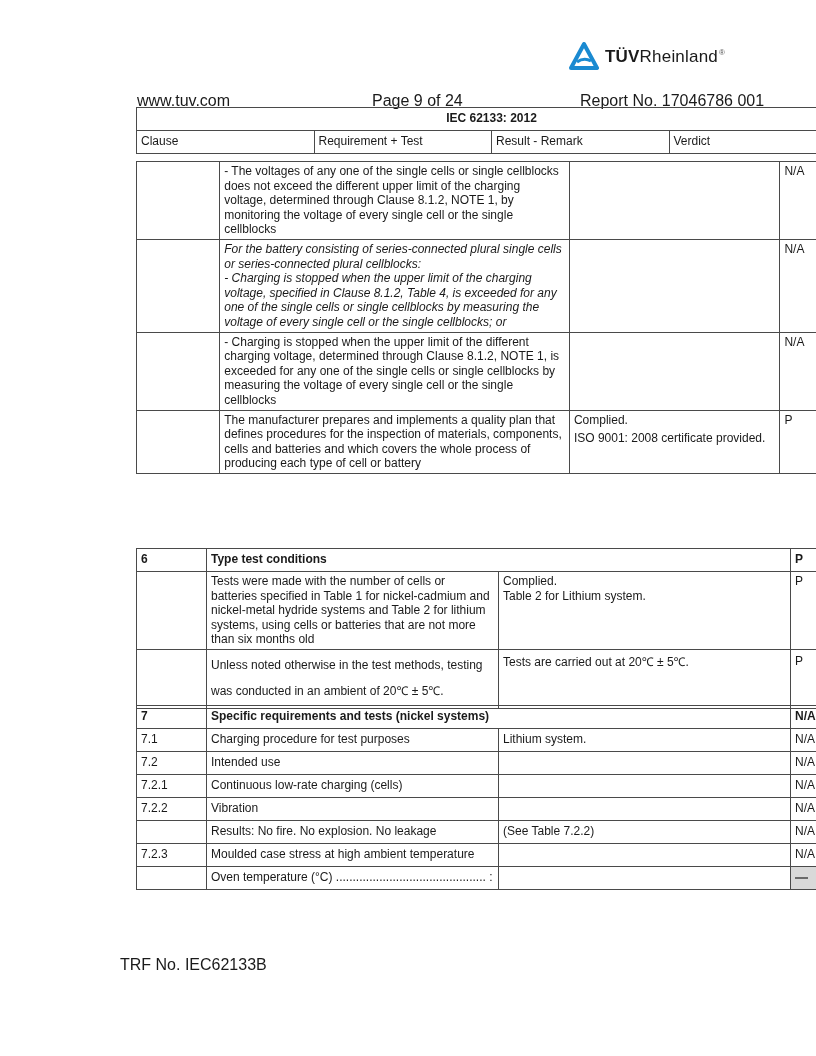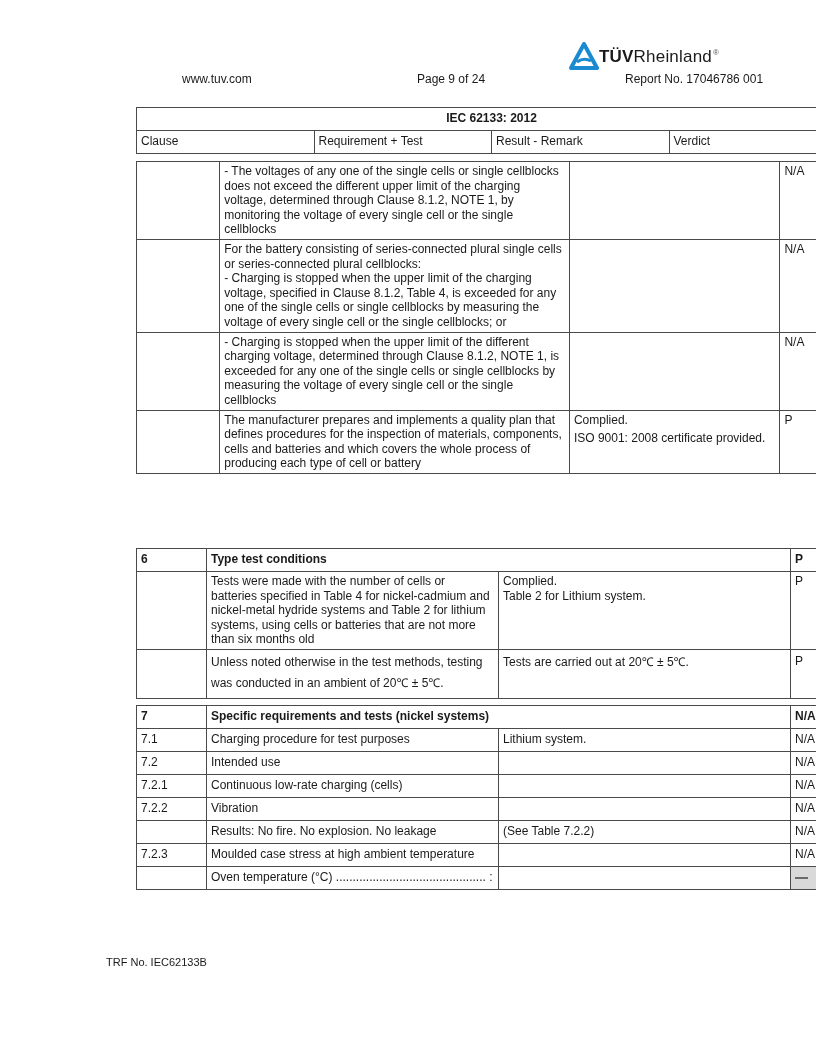--- a/index.html
+++ b/index.html
@@ -3,29 +3,29 @@
 <meta charset="utf-8">
 <style>
   html, body { margin: 0; padding: 0; background: #ffffff; }
   body { width: 816px; height: 1056px; position: relative; overflow: hidden;
          font-family: "Liberation Sans", sans-serif; color: #1a1a1a; }
   .abs { position: absolute; }
 
   
   .logo { left: 569px; top: 41px; height: 30px; display: flex; align-items: center; }
   .logo svg { display: block; }
-  .logo-text { font-size: 17px; color: #1a1a1a; letter-spacing: 0.2px; line-height: 1; }
+  .logo-text { margin-left: 6px; font-size: 17px; color: #1a1a1a; letter-spacing: 0.2px; line-height: 1; }
   .logo-text b { font-weight: bold; }
   .logo-reg { font-size: 8px; vertical-align: super; color: #555; margin-left: 1px; }
-  .hdr { top: 72px; font-size: 12px; margin-left: 45px; }
+  .hdr { top: 92px; font-size: 16px; }
   .hdr-left { left: 137px; }
   .hdr-mid { left: 372px; }
   .hdr-right { left: 580px; }
 
-  .footer { left: 106px; top: 956px; font-size: 11px; }
+  .footer { left: 120px; top: 956px; font-size: 16px; }
 
   
   table { position: absolute; left: 136px; width: 711px; border-collapse: collapse; table-layout: fixed; font-size: 12px; }
   td { border: 1px solid #4a4a4a; vertical-align: top; padding: 2px 4px 2px 4px; line-height: 14.6px; }
   td.c-clause { width: 61px; }
   td.c-req { width: 285px; }
   td.c-res { width: 168px; }
   td.c-ver { width: 47px; text-align: left; }
   tr.light td { border-top-color: #bdbdbd; }
   .bold { font-weight: bold; }
@@ -75,21 +75,21 @@
 <table id="t-main">
   <tbody>
       <tr>
     <td class="c-clause"></td>
     <td class="c-req">- The voltages of any one of the single cells or single cellblocks does not exceed the different upper limit of the charging voltage, determined through Clause 8.1.2, NOTE 1, by monitoring the voltage of every single cell or the single cellblocks</td>
     <td class="c-res"></td>
     <td class="c-ver">N/A</td>
   </tr>
   <tr>
     <td class="c-clause"></td>
-    <td class="c-req" style="white-space: pre-line;">For the battery consisting of series-connected plural single cells or series-connected plural cellblocks:
+    <td class="c-req" style="white-space: pre-line; font-style: italic;">For the battery consisting of series-connected plural single cells or series-connected plural cellblocks:
 - Charging is stopped when the upper limit of the charging voltage, specified in Clause 8.1.2, Table 4, is exceeded for any one of the single cells or single cellblocks by measuring the voltage of every single cell or the single cellblocks; or</td>
     <td class="c-res"></td>
     <td class="c-ver">N/A</td>
   </tr>
   <tr>
     <td class="c-clause"></td>
     <td class="c-req">- Charging is stopped when the upper limit of the different charging voltage, determined through Clause 8.1.2, NOTE 1, is exceeded for any one of the single cells or single cellblocks by measuring the voltage of every single cell or the single cellblocks</td>
     <td class="c-res"></td>
     <td class="c-ver">N/A</td>
   </tr>
@@ -107,28 +107,28 @@
 
 <table id="t-six">
   <tbody>
       <tr class="row-single">
     <td class="c-clause bold">6</td>
     <td colspan="2" class="bold">Type test conditions</td>
     <td class="c-ver bold">P</td>
   </tr>
   <tr>
     <td class="c-clause"></td>
-    <td class="c-req">Tests were made with the number of cells or batteries specified in Table 4 for nickel-cadmium and nickel-metal hydride systems and Table 2 for lithium systems, using cells or batteries that are not more than six months old</td>
+    <td class="c-req">Tests were made with the number of cells or batteries specified in Table 1 for nickel-cadmium and nickel-metal hydride systems and Table 2 for lithium systems, using cells or batteries that are not more than six months old</td>
     <td class="c-res" style="white-space: pre-line;">Complied.
 Table 2 for Lithium system.</td>
     <td class="c-ver">P</td>
   </tr>
   <tr>
     <td class="c-clause"></td>
-    <td class="c-req" style="padding-bottom:4px;line-height:21px;margin-top:8px;">Unless noted otherwise in the test methods, testing was conducted in an ambient of 20℃ ± 5℃.</td>
+    <td class="c-req" style="padding-bottom:4px;line-height:26px;margin-top:8px;">Unless noted otherwise in the test methods, testing was conducted in an ambient of 20℃ ± 5℃.</td>
     <td class="c-res" style="padding-top:4px;padding-bottom:4px;line-height:17px;">Tests are carried out at 20℃ ± 5℃.</td>
     <td class="c-ver" style="padding-top:4px;">P</td>
   </tr>
 </tbody>
   </table>
 
 <table id="t-seven">
   <tbody>
       <tr class="row-single">
     <td class="c-clause bold">7</td>

